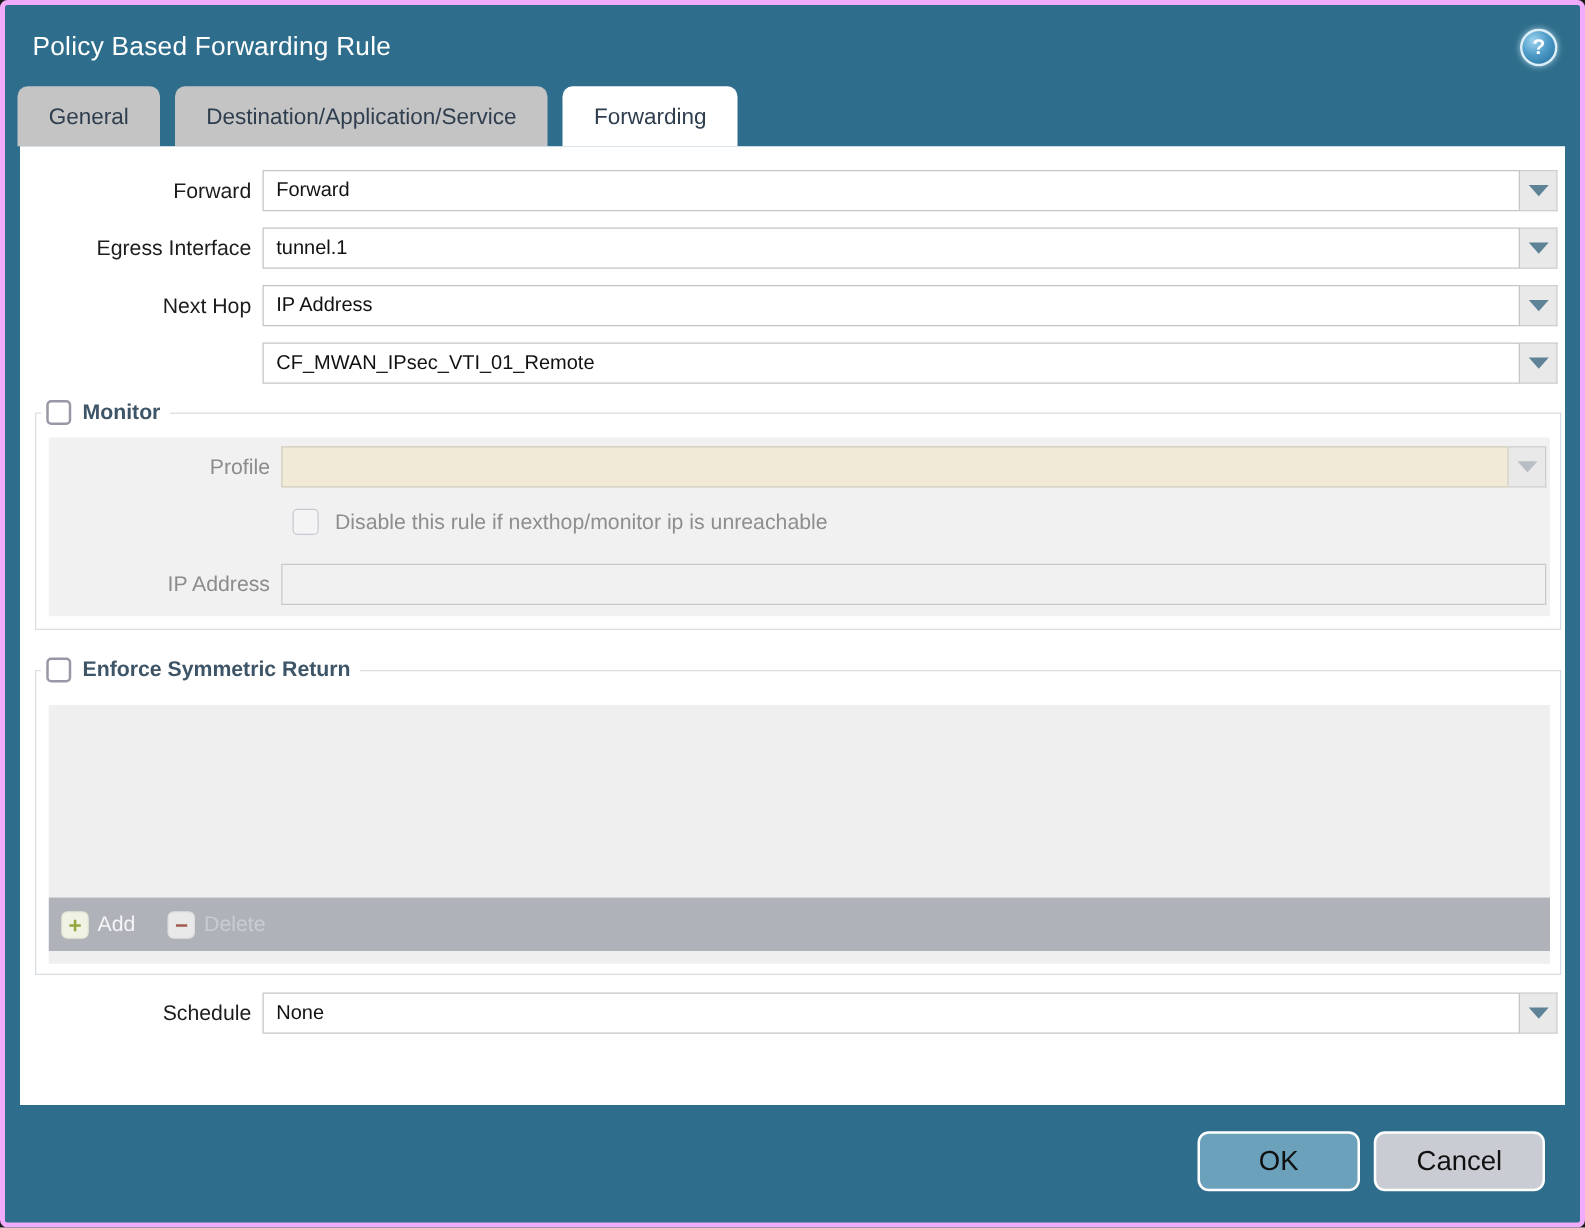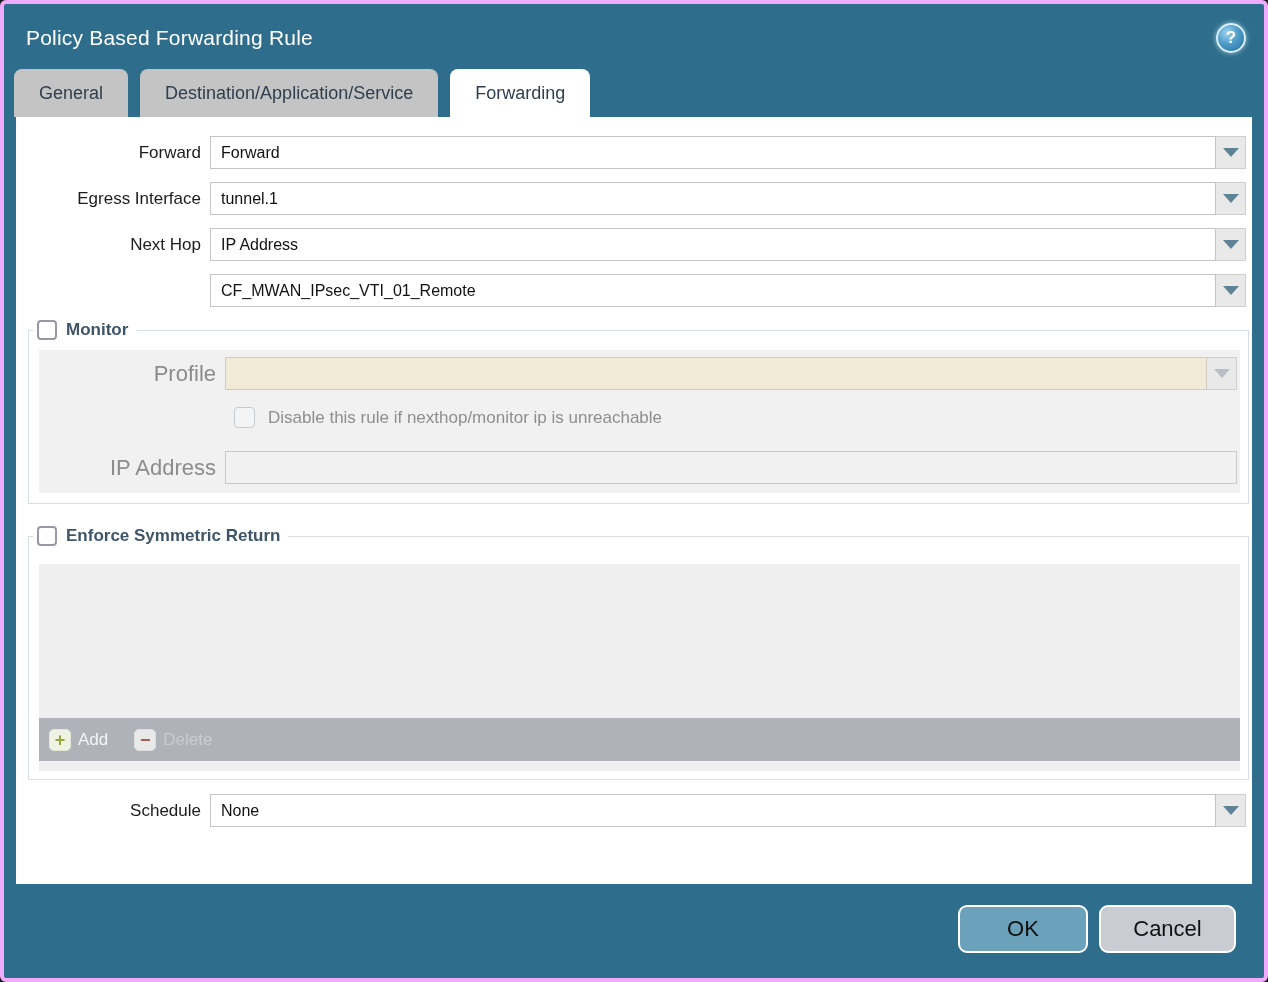--- a/index.html
+++ b/index.html
@@ -110,21 +110,21 @@
   .checkbox.disabled { border:1px solid #C6CAD1; background:#F4F4F4; cursor:default; width:21px; height:21px; }
 
   .monitor-panel {
     background:#F1F1F1;
     margin:10px 8px 0 10px;
     padding:7px 0 9px 0;
   }
   .monitor-row { display:flex; align-items:center; margin:0 3px 0 0; }
   .monitor-row .lbl {
     width:186px; flex:0 0 auto; text-align:right; padding-right:9px;
-    font-size:22px; color:#8C8C8C;
+    font-size:17px; color:#8C8C8C;
   }
   .field.beige { background:#F0EAD7; border-color:#D0CDC0; }
   .field.gray-disabled { background:#F1F1F1; border-color:#C9C9C9; }
   .monitor-check-row {
     display:flex; align-items:center; gap:13px;
     margin:17px 0 23px 195px;
     font-size:17px; color:#8E8E8E;
   }
 
   

